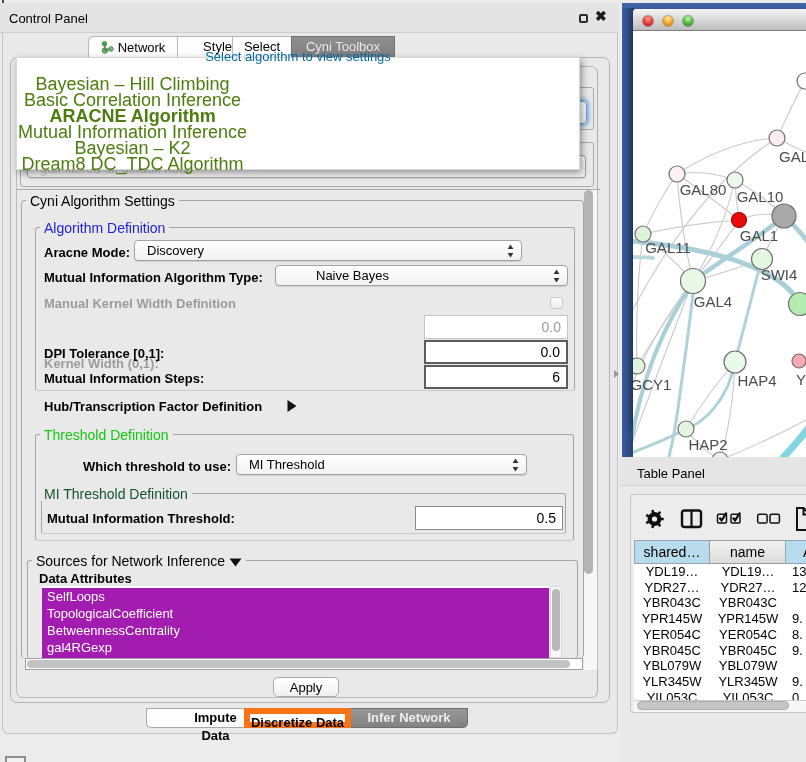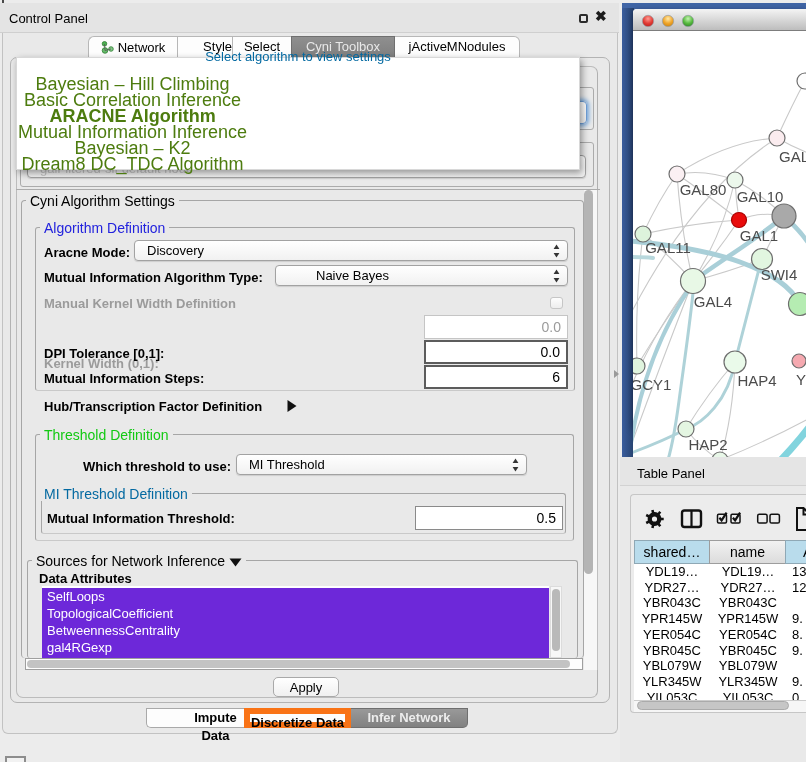--- a/index.html
+++ b/index.html
@@ -34,42 +34,41 @@
   <div style="width:89px;background:#fdfdfd;border:1px solid #b7b7b7;border-right:none;border-radius:6px 0 0 0;display:flex;align-items:center;justify-content:center;">
     <svg width="13" height="13" viewBox="0 0 13 13" style="margin-right:4px;">
       <circle cx="3.5" cy="2.8" r="2.3" fill="#4caf50" stroke="#2e7d32" stroke-width="0.8"></circle>
       <circle cx="4" cy="9.5" r="2.8" fill="#66bb6a" stroke="#2e7d32" stroke-width="0.8"></circle>
       <circle cx="10" cy="8" r="2.3" fill="#81c784" stroke="#2e7d32" stroke-width="0.8"></circle>
       <path d="M3.5 3 L4 9.5 L10 8" stroke="#555" stroke-width="0.8" fill="none"></path>
     </svg>Network</div>
   <div style="width:55px;background:#fdfdfd;border:1px solid #b7b7b7;border-right:none;text-align:right;line-height:20px;">Style</div>
   <div style="width:59px;background:#fdfdfd;border:1px solid #b7b7b7;border-right:none;text-align:center;line-height:20px;">Select</div>
   <div style="width:104px;background:linear-gradient(#8f8f8f,#7f7f7f);border:1px solid #6f6f6f;color:#e8e8e8;text-align:center;line-height:20px;">Cyni Toolbox</div>
-  <div style="width:125px;background:#fdfdfd;border:1px solid #b7b7b7;border-left:none;border-radius:0 6px 0 0;text-align:center;line-height:20px;">jActiveMNodules</div>
 </div>
 
 <div class="abs" style="left:10px;top:57px;width:600px;height:646px;border:1px solid #b3b3b3;border-radius:7px;background:#e9e9e9;"></div>
 
 <div class="abs" style="left:16px;top:66px;width:582px;height:632px;border:1px solid #bcbcbc;border-radius:7px;background:#e9e9e9;border-right-color:#b0b0b0;"></div>
 
 <div class="abs" style="left:20px;top:87px;width:574px;height:43px;border:1px solid #ababab;border-radius:3px;"></div>
 <div class="combo" style="left:26px;top:101px;width:561px;height:23px;box-shadow:0 0 4px 2px #7aabdf;border-color:#6f9fd8;"></div>
 <div class="abs" style="left:20px;top:142px;width:574px;height:45px;border:1px solid #ababab;border-radius:3px;"></div>
 <div class="combo" style="left:27px;top:155px;width:559px;height:23px;color:#c6c6c6;line-height:25px;">galFiltered-sif default node</div>
 
 <div class="abs" style="left:16px;top:189px;width:584px;height:1px;background:#ababab;"></div>
 
 <div class="gbx" style="left:21px;top:200px;width:563px;height:458px;border-radius:4px;border-bottom:none;"></div>
 <div class="gtitle" style="left:26px;top:194px;">Cyni Algorithm Settings</div>
 
 <div class="gbx" style="left:35px;top:227px;width:540px;height:164px;"></div>
 <div class="gtitle" style="left:40px;top:221px;color:#2222dd;">Algorithm Definition</div>
 
 <div class="abs lbl b" style="left:44px;top:245px;">Aracne Mode:</div>
-<div class="combo" style="left:134px;top:240px;width:434px;">Discovery
+<div class="combo" style="left:134px;top:240px;width:388px;">Discovery
   <svg class="stepper" viewBox="0 0 7 14">
       <path d="M3.5 0.5 L6.4 5 H0.6 Z" fill="#333"></path>
       <path d="M3.5 13.5 L6.4 9 H0.6 Z" fill="#333"></path>
     </svg>
 </div>
 
 <div class="abs lbl b" style="left:44px;top:270px;">Mutual Information Algorithm Type:</div>
 <div class="combo" style="left:275px;top:265px;width:293px;padding-left:40px;">Naive Bayes
   <svg class="stepper" viewBox="0 0 7 14">
       <path d="M3.5 0.5 L6.4 5 H0.6 Z" fill="#333"></path>
@@ -99,34 +98,34 @@
 
 <div class="abs lbl b" style="left:83px;top:459px;">Which threshold to use:</div>
 <div class="combo" style="left:236px;top:454px;width:291px;">MI Threshold
   <svg class="stepper" viewBox="0 0 7 14">
       <path d="M3.5 0.5 L6.4 5 H0.6 Z" fill="#333"></path>
       <path d="M3.5 13.5 L6.4 9 H0.6 Z" fill="#333"></path>
     </svg>
 </div>
 
 <div class="gbx" style="left:41px;top:493px;width:525px;height:41px;"></div>
-<div class="gtitle" style="left:40px;top:487px;color:#0369a1;">MI Threshold Definition</div>
+<div class="gtitle" style="left:40px;top:487px;color:#14532d;">MI Threshold Definition</div>
 
 <div class="abs lbl b" style="left:47px;top:511px;">Mutual Information Threshold:</div>
 <div class="field" style="left:415px;top:506px;width:148px;height:24px;border:1px solid #8a8a8a;line-height:22px;">0.5</div>
 
 <div class="gbx" style="left:27px;top:560px;width:551px;height:98px;border-bottom:none;"></div>
 <div class="gtitle" style="left:32px;top:554px;">Sources for Network Inference <svg style="vertical-align:-1px;" width="13" height="9" viewBox="0 0 13 9">
       <path d="M0.5 0.5 L12.5 0.5 L6.5 8.5 Z" fill="#111"></path>
     </svg></div>
 
 <div class="abs lbl b" style="left:39px;top:571px;">Data Attributes</div>
 
 <div class="abs" style="left:42px;top:586px;width:507px;height:72px;background:#fff;"></div>
-<div class="abs" style="left:42px;top:588px;width:507px;height:70px;background:#6d28d9;color:#fff;font-size:13px;line-height:17px;padding-left:5px;overflow:hidden;">SelfLoops<br>TopologicalCoefficient<br>BetweennessCentrality<br>gal4RGexp</div>
+<div class="abs" style="left:42px;top:588px;width:507px;height:70px;background:#a21caf;color:#fff;font-size:13px;line-height:17px;padding-left:5px;overflow:hidden;">SelfLoops<br>TopologicalCoefficient<br>BetweennessCentrality<br>gal4RGexp</div>
 <div class="abs" style="left:550px;top:586px;width:12px;height:72px;background:#f7f7f7;border:1px solid #dcdcdc;"></div>
 <div class="abs" style="left:552px;top:589px;width:8px;height:62px;background:#b9b9b9;border-radius:4px;"></div>
 
 <div class="abs" style="left:584px;top:190px;width:14px;height:480px;background:#f7f7f7;border-right:1px solid #bfbfbf;"></div>
 <div class="abs" style="left:584px;top:190px;width:9px;height:384px;background:#b4b4b4;border-radius:4.5px;"></div>
 
 <div class="abs" style="left:25px;top:658px;width:558px;height:12px;background:#fdfdfd;border:1px solid #9f9f9f;"></div>
 <div class="abs" style="left:27px;top:660px;width:543px;height:8px;background:#c3c3c3;border-radius:4px;"></div>
 
 <div class="abs" style="left:273px;top:677px;width:66px;height:20px;border:1px solid #a9a9a9;border-radius:5px;background:linear-gradient(#ffffff,#f0f0f0);font-size:13px;text-align:center;line-height:19px;">Apply</div>

